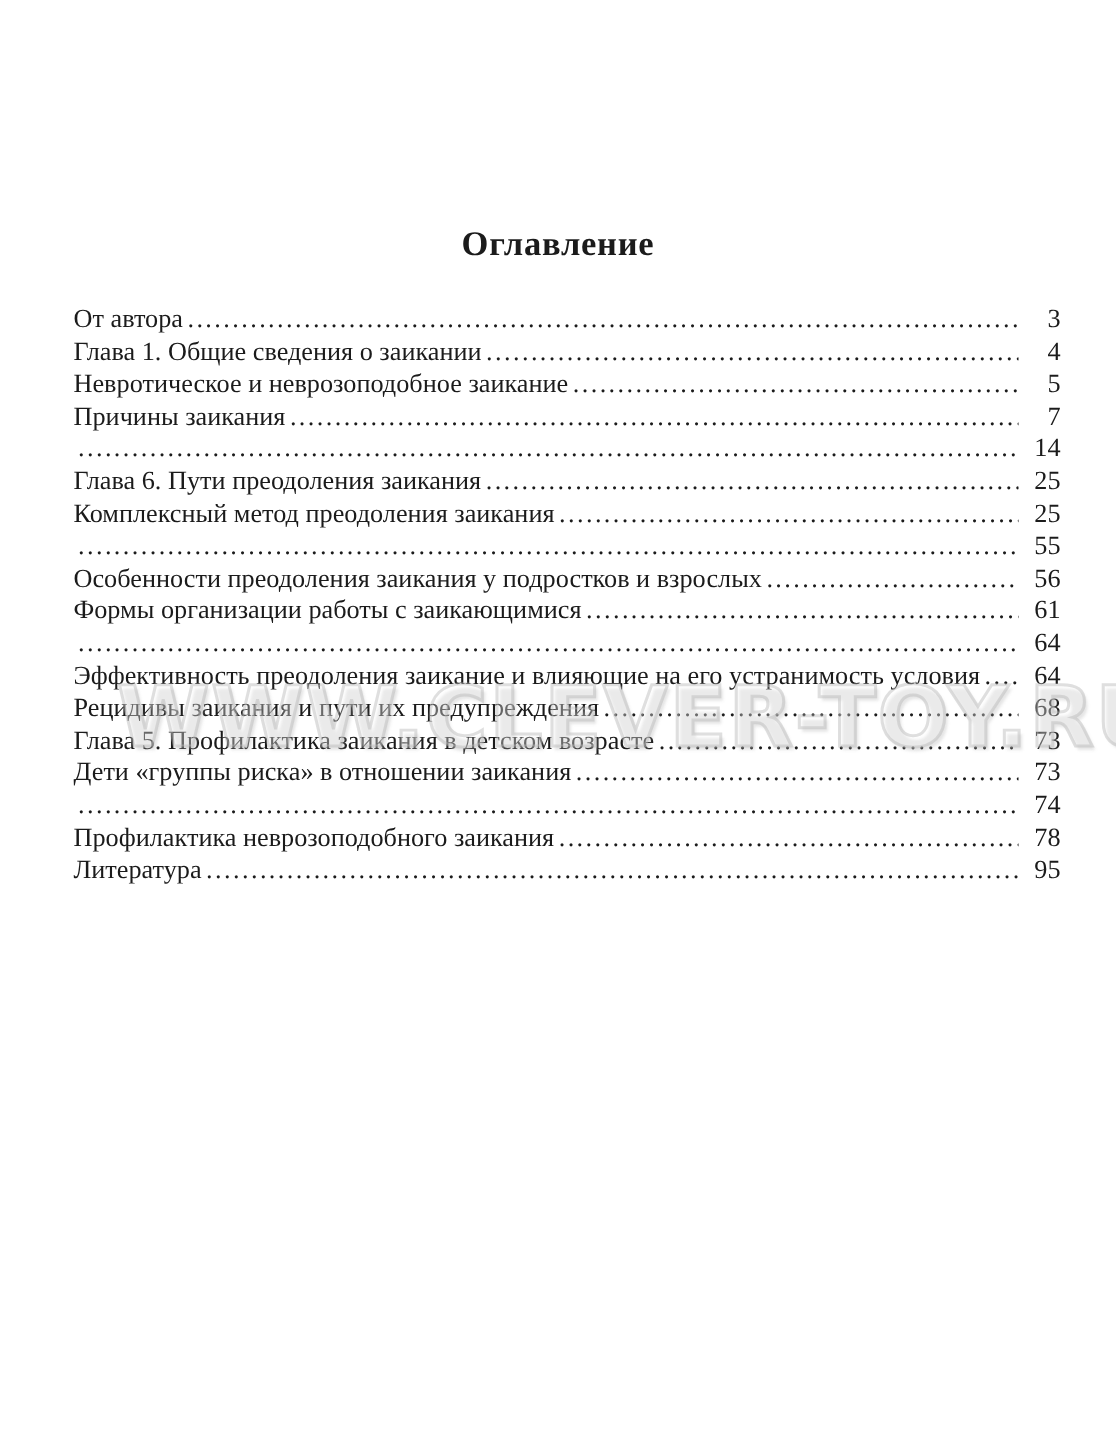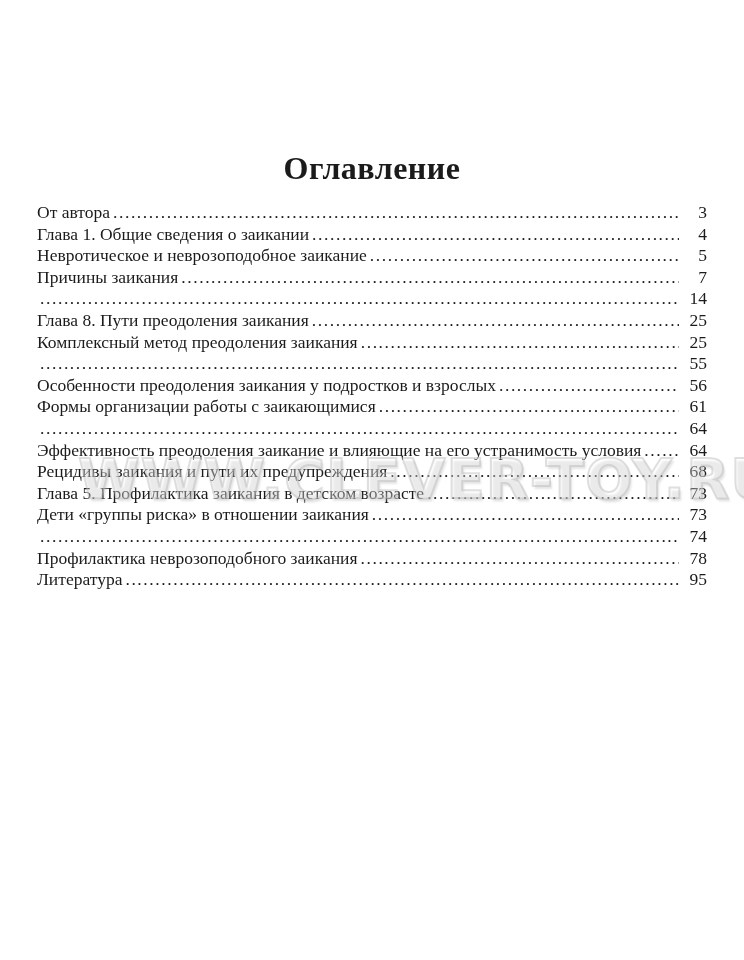--- a/index.html
+++ b/index.html
@@ -15,36 +15,37 @@
     overflow: hidden;
     font-family: "Liberation Serif", serif;
     color: #1b1b1b;
   }
   .doc-title {
     position: absolute;
     top: 150px;
     left: 0;
     width: 100%;
     text-align: center;
-    font-size: 32px;
+    font-size: 23px;
     font-weight: bold;
     letter-spacing: 0.5px;
   }
   .toc {
     position: absolute;
     top: 202px;
     left: 37px;
     right: 37px;
     font-size: 17.5px;
     line-height: 21.6px;
   }
   .toc-row {
     display: flex;
     align-items: baseline;
     white-space: nowrap;
+    margin-left: 12px;
   }
   .toc-label {
     flex: 0 0 auto;
   }
   .toc-dots {
     flex: 1 1 auto;
     overflow: hidden;
     margin: 0 2px 0 3px;
     min-width: 10px;
   }
@@ -101,21 +102,21 @@
       <div class="toc-row">
     <span class="toc-label">Причины заикания</span>
     <span class="toc-dots"></span>
     <span class="toc-page">7</span>
   </div>
       <div class="toc-row">
     <span class="toc-dots"></span>
     <span class="toc-page">14</span>
   </div>
       <div class="toc-row">
-    <span class="toc-label">Глава 8. Пути преодоления заикания</span>
+    <span class="toc-label">Глава 6. Пути преодоления заикания</span>
     <span class="toc-dots"></span>
     <span class="toc-page">25</span>
   </div>
       <div class="toc-row">
     <span class="toc-label">Комплексный метод преодоления заикания</span>
     <span class="toc-dots"></span>
     <span class="toc-page">25</span>
   </div>
       <div class="toc-row">
     <span class="toc-dots"></span>

